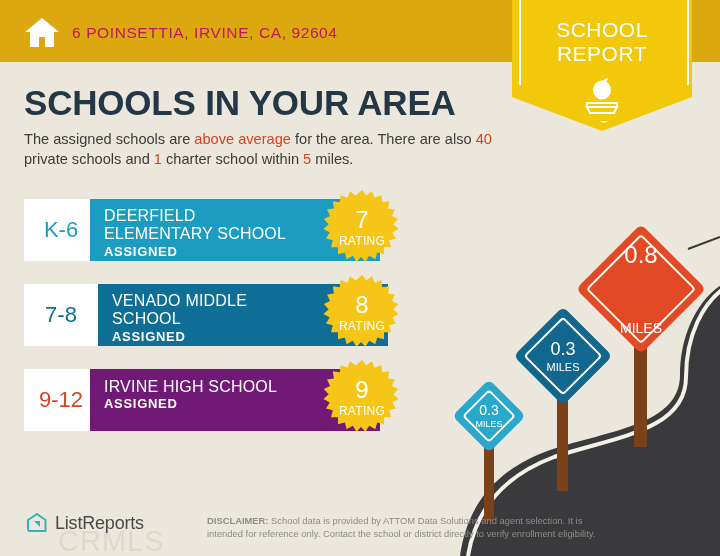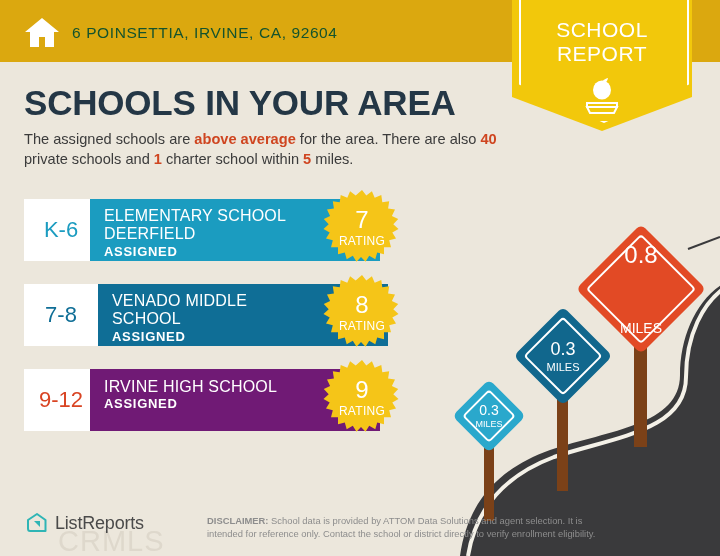--- a/index.html
+++ b/index.html
@@ -15,21 +15,21 @@
   
   .header-band{
     position:absolute;left:0;top:0;width:720px;height:62px;
     background:#dba80f;
   }
   .home-icon{
     position:absolute;left:24px;top:16px;width:36px;height:32px;
   }
   .address{
     position:absolute;left:72px;top:24px;
-    color:#14532d;font-size:15.5px;letter-spacing:.6px;
+    color:#be185d;font-size:15.5px;letter-spacing:.6px;
     font-weight:400;white-space:nowrap;
   }
 
   
   .badge{
     position:absolute;left:512px;top:0;width:180px;height:131px;
   }
   .badge-shape{
     position:absolute;left:0;top:0;width:180px;height:131px;
     background:#f2c80b;
@@ -49,21 +49,21 @@
 
   
   .page-title{
     position:absolute;left:24px;top:83px;
     font-size:35px;font-weight:bold;color:#243746;letter-spacing:-.2px;
   }
   .subtitle{
     position:absolute;left:24px;top:130px;width:480px;
     font-size:14.6px;line-height:19.5px;color:#3b3b3b;
   }
-  .subtitle b{color:#cf4520;font-weight:bold;}
+  .subtitle b{color:#cf4520;font-weight:normal;}
 
   
   .row{position:absolute;left:24px;height:62px;}
   .row.r1{top:199px;}
   .row.r2{top:284px;}
   .row.r3{top:369px;}
   .grade-box{
     position:absolute;left:0;top:0;width:74px;height:62px;
     background:#ffffff;display:flex;align-items:center;justify-content:center;
     font-size:22px;
@@ -191,22 +191,22 @@
     </svg>
   </div>
 
   <div class="page-title">SCHOOLS IN YOUR AREA</div>
   <div class="subtitle"><span>The assigned schools are </span><b>above average</b><span> for the area. There are also </span><b>40</b><span> private schools and </span><b>1</b><span> charter school within </span><b>5</b><span> miles.</span></div>
 
   <div class="row r1">
     <div class="grade-box" style="color:#1b9cc0;">K-6</div>
     <div class="bar" style="background:#1b9cc0;">
       <div class="school-name">
+        <div>DEERFIELD</div>
         <div>ELEMENTARY SCHOOL</div>
-        <div>DEERFIELD</div>
       </div>
       <div class="assigned">ASSIGNED</div>
     </div>
     <div class="starburst">
       <svg viewBox="0 0 80 80" width="80" height="80">
         <polygon fill="#f5c518" points="40,0 44.3,5.4 49.9,1.3 52.7,7.7 59.3,5.1 60.3,12.2 67.2,11.3 66.1,18.4 73,19.6 69.9,26.1 76.2,29 71.3,34.2 76.5,38.9 70.3,42.4 74,48.5 67.2,50.3 69,57.2 62,57.2 62,64.2 55.2,62.4 53.3,69.2 47.2,65.8 43.5,71.7 39,67 34.5,71.7 30.8,65.8 24.7,69.2 22.8,62.4 16,64.2 16,57.2 9,57.2 10.8,50.3 4,48.5 7.7,42.4 1.5,38.9 6.7,34.2 1.8,29 8.1,26.1 5,19.6 11.9,18.4 10.8,11.3 17.7,12.2 18.7,5.1 25.3,7.7 28.1,1.3 33.7,5.4"></polygon>
       </svg>
       <div class="star-num">7</div>
       <div class="star-lbl">RATING</div>
     </div>

